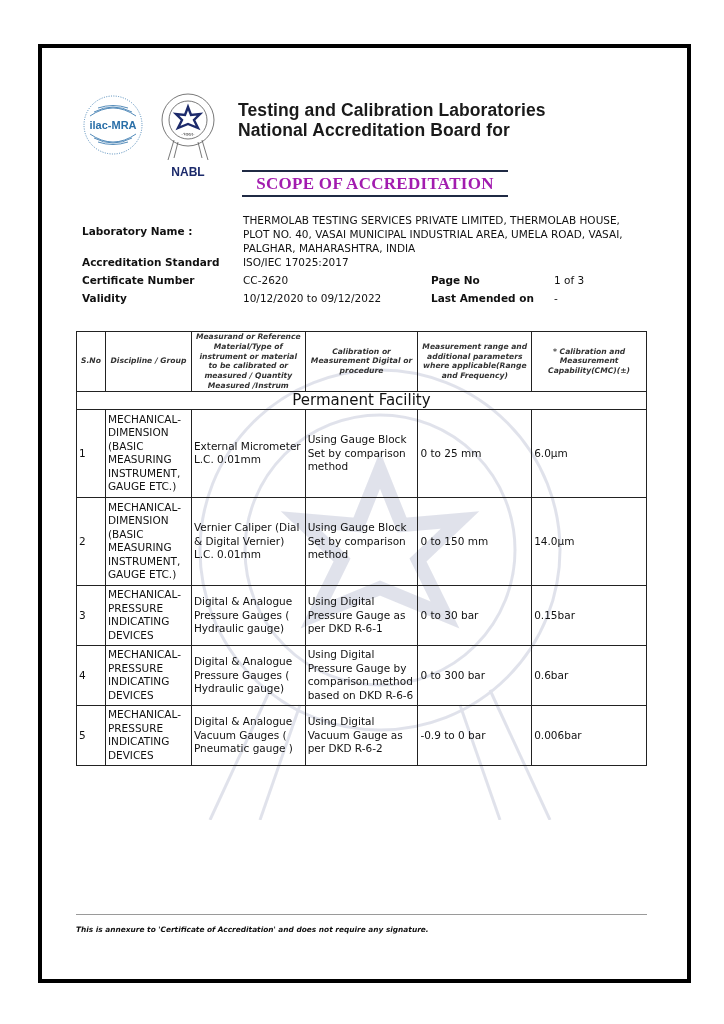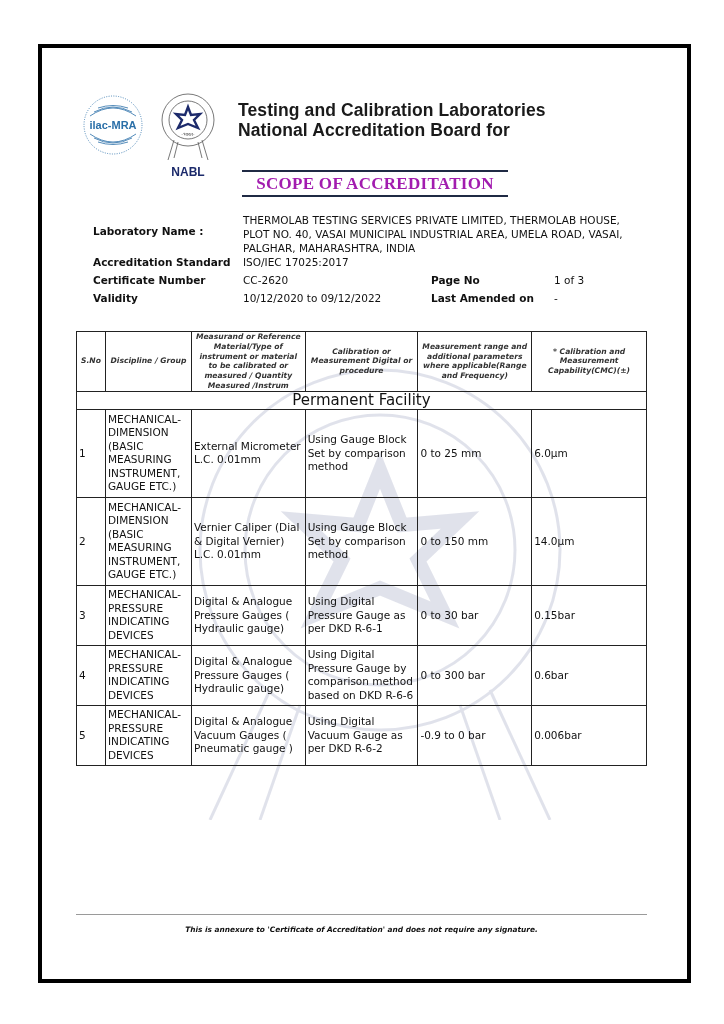--- a/index.html
+++ b/index.html
@@ -9,34 +9,34 @@
            border: 4px solid #000; box-sizing: content-box; }
   .logo-ilac { position: absolute; left: 82px; top: 94px; width: 62px; height: 62px; }
   .logo-nabl { position: absolute; left: 160px; top: 90px; width: 56px; height: 90px; }
   .board-title { position: absolute; left: 238px; top: 100px; font-family: "Liberation Sans", sans-serif;
                  font-weight: bold; font-size: 17.5px; line-height: 20px; color: #1a1a1a; letter-spacing: 0.1px; }
   .scope-wrap { position: absolute; left: 242px; top: 170px; width: 266px; }
   .scope-line { height: 2px; background: #1f2a44; }
   .scope-title { font-family: "Liberation Serif", serif; font-weight: bold; font-size: 17px;
                  text-align: center; line-height: 23px; color: #a21caf; letter-spacing: 0.3px; }
   .info { position: absolute; left: 78px; font-size: 10.5px; line-height: 14px; }
-  .info .lbl { position: absolute; left: 15px; font-weight: bold; white-space: nowrap; }
+  .info .lbl { position: absolute; left: 4px; font-weight: bold; white-space: nowrap; }
   .info .val { position: absolute; left: 165px; white-space: nowrap; }
   .info .lbl2 { position: absolute; left: 353px; font-weight: bold; white-space: nowrap; }
   .info .val2 { position: absolute; left: 476px; white-space: nowrap; }
   .lab-val { position: absolute; left: 243px; top: 213px; width: 400px; font-size: 10.5px; line-height: 14px; }
   table.scope { position: absolute; left: 76px; top: 331px; width: 571px; border-collapse: collapse;
                 font-size: 10.5px; line-height: 13.5px; background: transparent; z-index: 2; }
   table.scope th, table.scope td { border: 1.2px solid #222; vertical-align: middle; padding: 0 2px; }
   table.scope th { font-size: 7.6px; line-height: 9.8px; font-weight: bold; text-align: center; color: #333; height: 48px; font-style: italic; }
   table.scope td { text-align: left; }
   .facility { text-align: center !important; height: 17px; font-size: 15px; }
   .watermark { position: absolute; left: 190px; top: 360px; width: 380px; height: 460px; opacity: 0.13; z-index: 1; }
   .footer-line { position: absolute; left: 76px; top: 914px; width: 571px; height: 1px; background: #9a9a9a; }
-  .footer-text { position: absolute; left: 76px; top: 925px; width: 571px; text-align: center;
+  .footer-text { position: absolute; left: 76px; top: 925px; width: 571px; text-align: left;
                  font-size: 7.4px; font-weight: bold; font-style: italic; color: #111; }
 </style>
 </head>
 <body>
 
 <div class="frame"></div>
 
 <svg class="logo-ilac" viewBox="0 0 62 62">
   <g fill="none" stroke="#2a6fa8" stroke-width="0.8">
     <circle cx="31" cy="31" r="29" stroke-dasharray="1 1.4"></circle>

